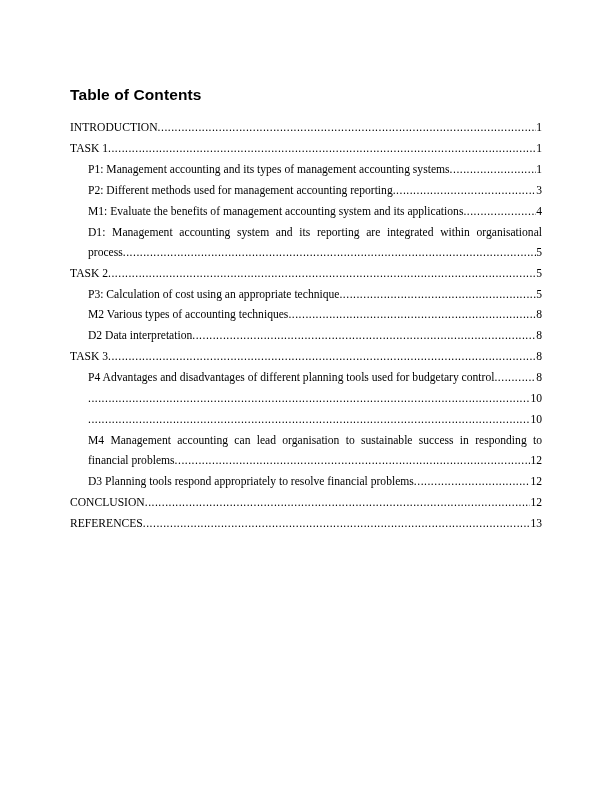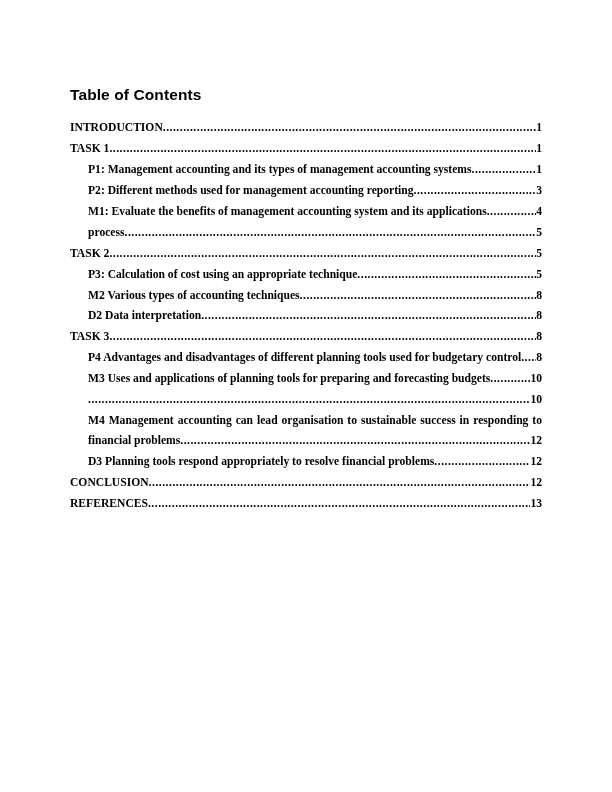--- a/index.html
+++ b/index.html
@@ -26,21 +26,20 @@
   }
   .doc-title {
     font-family: "Liberation Sans", sans-serif;
     font-size: 15.5px;
     font-weight: bold;
     margin: 10px 0 14px 0;
     letter-spacing: 0.1px;
   }
   .toc {
     margin-top: 12px;
-    font-weight: bold;
   }
   .toc-entry {
     font-size: 11.6px;
     line-height: 1.72;
     display: block;
     position: relative;
     margin-bottom: 1px;
     white-space: nowrap;
   }
   .toc-entry.level-1 {
@@ -123,20 +122,21 @@
         </span>
       </div>
       <div class="toc-entry level-2">
         <span class="leader-row">
           <span class="leader-text">M1: Evaluate the benefits of management accounting system and its applications</span>
           <span class="leader-dots">................................................................................................................................................................................................................................................................................................................................................................................................................</span>
           <span class="leader-page">4</span>
         </span>
       </div>
       <div class="toc-entry level-2 wrap">
+        <span class="just-line">D1: Management accounting system and its reporting are integrated within organisational</span>
         <span class="last-line">
           <span class="leader-text">process</span>
           <span class="leader-dots">................................................................................................................................................................................................................................................................................................................................................................................................................</span>
           <span class="leader-page">5</span>
         </span>
       </div>
       <div class="toc-entry level-1">
         <span class="leader-row">
           <span class="leader-text">TASK 2</span>
           <span class="leader-dots">................................................................................................................................................................................................................................................................................................................................................................................................................</span>
@@ -173,21 +173,20 @@
       </div>
       <div class="toc-entry level-2">
         <span class="leader-row">
           <span class="leader-text">P4 Advantages and disadvantages of different planning tools used for budgetary control</span>
           <span class="leader-dots">................................................................................................................................................................................................................................................................................................................................................................................................................</span>
           <span class="leader-page">8</span>
         </span>
       </div>
       <div class="toc-entry level-2">
         <span class="leader-row">
-          <span class="leader-text">M3 Uses and applications of planning tools for preparing and forecasting budgets</span>
           <span class="leader-dots">................................................................................................................................................................................................................................................................................................................................................................................................................</span>
           <span class="leader-page">10</span>
         </span>
       </div>
       <div class="toc-entry level-2">
         <span class="leader-row">
           <span class="leader-dots">................................................................................................................................................................................................................................................................................................................................................................................................................</span>
           <span class="leader-page">10</span>
         </span>
       </div>

